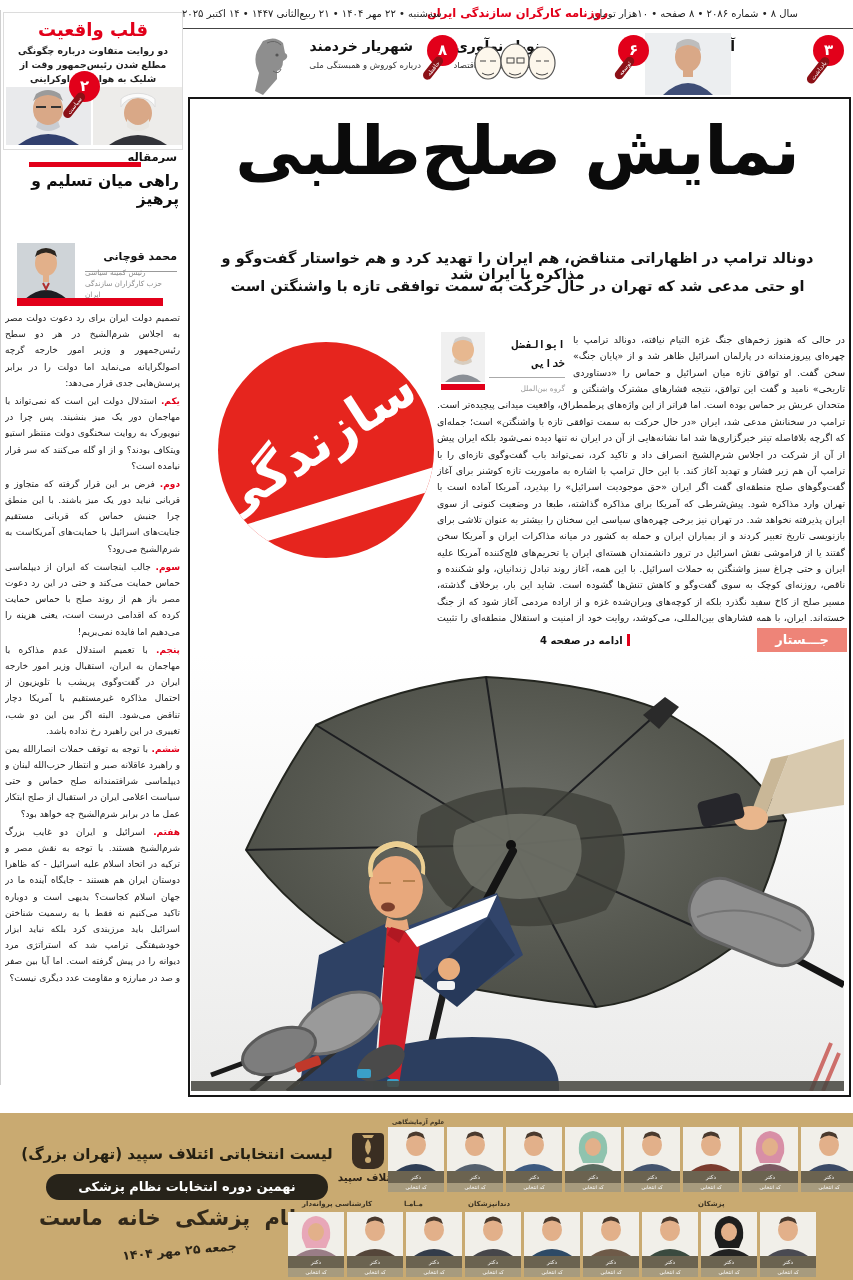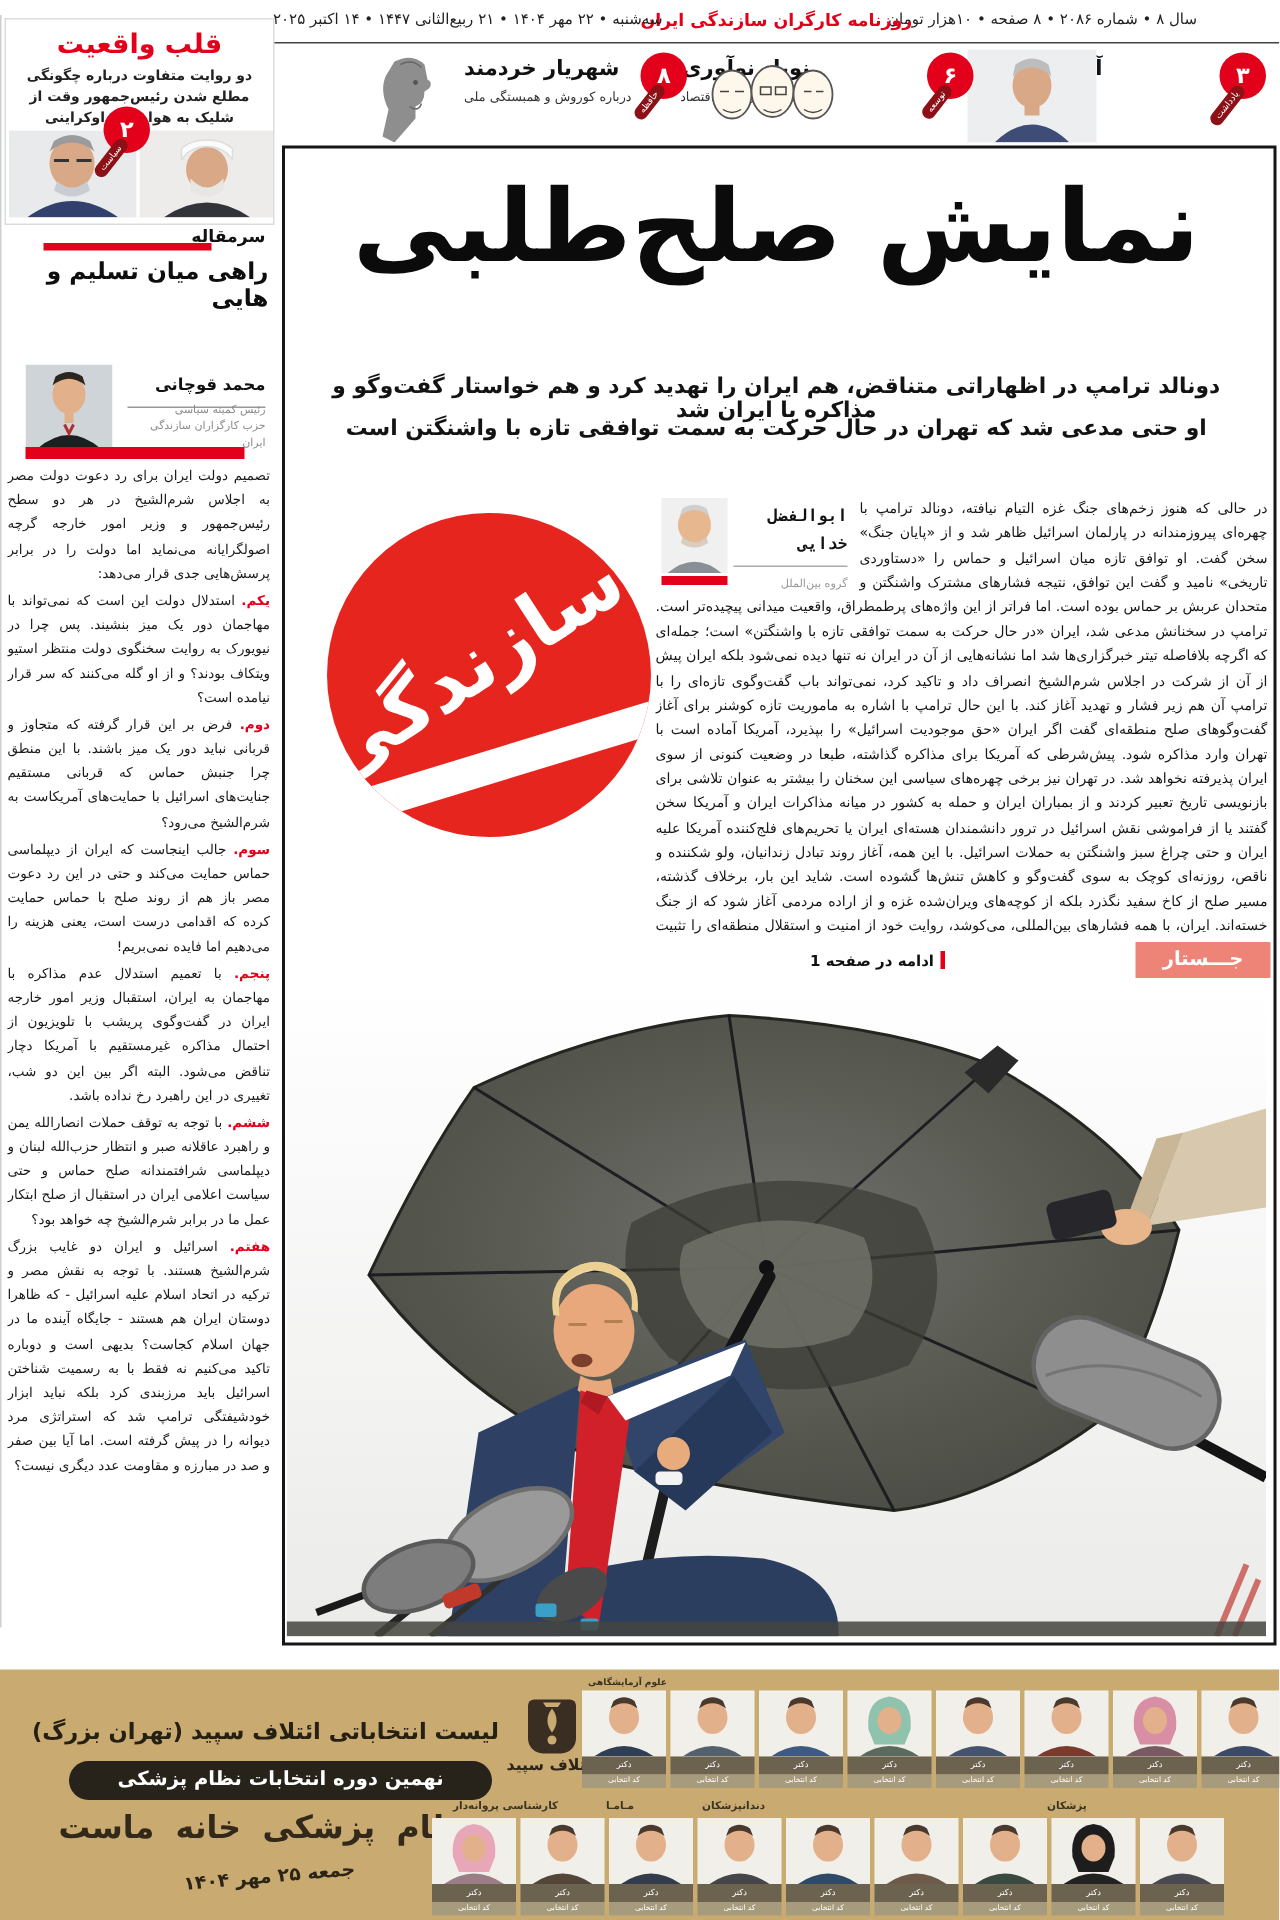--- a/index.html
+++ b/index.html
@@ -157,34 +157,34 @@
           <path d="M28 20 a18 14 0 0 1 34 0 l0 -8 a20 12 0 0 0 -34 0 z" fill="#fbfbfb" stroke="#ddd"></path>
           <path d="M34 32 q11 12 22 0 l0 8 q-11 8 -22 0 z" fill="#e8e6e2"></path>
           <path d="M16 58 q29 -20 58 0 z" fill="#33343a"></path>
           </svg>
       </div>
     </div>
 
     <div class="abs kicker" style="right:6px;top:140px;">سرمقاله</div>
     <div class="abs kicker-bar" style="left:28px;top:152px;width:112px;"></div>
 
-    <div class="abs ed-title" style="right:4px;top:162px;width:174px;">راهی میان تسلیم و هایی</div>
+    <div class="abs ed-title" style="right:4px;top:162px;width:174px;">راهی میان تسلیم و پرهیز</div>
 
     <div class="abs t-img" style="left:16px;top:233px;width:58px;height:56px;">
       <svg width="58" height="56">
           <rect width="58" height="56" fill="#cfd4d8"></rect>
         <ellipse cx="29" cy="20" rx="11" ry="13" fill="#e2b08a"></ellipse>
         <path d="M18 14 q11 -9 22 0 l-2 -6 q-9 -6 -18 0 z" fill="#2c2620"></path>
         <path d="M8 56 q21 -18 42 0 z" fill="#1d1d22"></path>
           <rect x="26" y="32" width="6" height="7" fill="#e2b08a"></rect>
         <path d="M26 40 l3 6 3 -6" stroke="#b03030" fill="none" stroke-width="2"></path>
         </svg>
     </div>
     <div class="abs ed-name" style="right:6px;top:240px;width:92px;text-align:right;">محمد قوچانی</div>
-    <div class="abs ed-role" style="right:6px;top:258px;width:92px;text-align:right;">
+    <div class="abs ed-role" style="right:6px;top:258px;width:92px;text-align:left;">
       <div>رئیس کمیته سیاسی</div>
       <div>حزب کارگزاران سازندگی ایران</div>
     </div>
     <div class="abs ed-redbar" style="left:16px;top:288px;width:146px;"></div>
 
     <div class="abs ed-body" style="right:3px;top:300px;width:175px;height:770px;">
       <p><span>تصمیم دولت ایران برای رد دعوت دولت مصر به اجلاس شرم‌الشیخ در هر دو سطح رئیس‌جمهور و وزیر امور خارجه گرچه اصولگرایانه می‌نماید اما دولت را در برابر پرسش‌هایی جدی قرار می‌دهد:</span></p>
       <p><b class="lead">یکم.</b> <span>استدلال دولت این است که نمی‌تواند با مهاجمان دور یک میز بنشیند. پس چرا در نیویورک به روایت سخنگوی دولت منتظر استیو ویتکاف بودند؟ و از او گله می‌کنند که سر قرار نیامده است؟</span></p>
       <p><b class="lead">دوم.</b> <span>فرض بر این قرار گرفته که متجاوز و قربانی نباید دور یک میز باشند. با این منطق چرا جنبش حماس که قربانی مستقیم جنایت‌های اسرائیل با حمایت‌های آمریکاست به شرم‌الشیخ می‌رود؟</span></p>
       <p><b class="lead">سوم.</b> <span>جالب اینجاست که ایران از دیپلماسی حماس حمایت می‌کند و حتی در این رد دعوت مصر باز هم از روند صلح با حماس حمایت کرده که اقدامی درست است، یعنی هزینه را می‌دهیم اما فایده نمی‌بریم!</span></p>
@@ -218,21 +218,21 @@
           <path d="M12 12 q10 -8 20 0 l-2 -5 q-8 -5 -16 0 z" fill="#cfcfcf"></path>
           <path d="M14 26 q8 7 16 0 l1 4 q-9 6 -18 0 z" fill="#d8cdbf"></path>
           <path d="M4 50 q18 -15 36 0 z" fill="#8a8f96"></path>
           </svg>
       </span>
       <span class="abs" style="right:80px;top:52px;width:44px;height:6px;background:#e2001a;"></span>
     </span>
     <p style="margin:0;"><span>در حالی که هنوز زخم‌های جنگ غزه التیام نیافته، دونالد ترامپ با چهره‌ای پیروزمندانه در پارلمان اسرائیل ظاهر شد و از «پایان جنگ» سخن گفت. او توافق تازه میان اسرائیل و حماس را «دستاوردی تاریخی» نامید و گفت این توافق، نتیجه فشارهای مشترک واشنگتن و متحدان عربش بر حماس بوده است. اما فراتر از این واژه‌های پرطمطراق، واقعیت میدانی پیچیده‌تر است. ترامپ در سخنانش مدعی شد، ایران «در حال حرکت به سمت توافقی تازه با واشنگتن» است؛ جمله‌ای که اگرچه بلافاصله تیتر خبرگزاری‌ها شد اما نشانه‌هایی از آن در ایران نه تنها دیده نمی‌شود بلکه ایران پیش از آن از شرکت در اجلاس شرم‌الشیخ انصراف داد و تاکید کرد، نمی‌تواند باب گفت‌وگوی تازه‌ای را با ترامپ آن هم زیر فشار و تهدید آغاز کند. با این حال ترامپ با اشاره به ماموریت تازه کوشنر برای آغاز گفت‌وگوهای صلح منطقه‌ای گفت اگر ایران «حق موجودیت اسرائیل» را بپذیرد، آمریکا آماده است با تهران وارد مذاکره شود. پیش‌شرطی که آمریکا برای مذاکره گذاشته، طبعا در وضعیت کنونی از سوی ایران پذیرفته نخواهد شد. در تهران نیز برخی چهره‌های سیاسی این سخنان را بیشتر به عنوان تلاشی برای بازنویسی تاریخ تعبیر کردند و از بمباران ایران و حمله به کشور در میانه مذاکرات ایران و آمریکا سخن گفتند یا از فراموشی نقش اسرائیل در ترور دانشمندان هسته‌ای ایران یا تحریم‌های فلج‌کننده آمریکا علیه ایران و حتی چراغ سبز واشنگتن به حملات اسرائیل. با این همه، آغاز روند تبادل زندانیان، ولو شکننده و ناقص، روزنه‌ای کوچک به سوی گفت‌وگو و کاهش تنش‌ها گشوده است. شاید این بار، برخلاف گذشته، مسیر صلح از کاخ سفید نگذرد بلکه از کوچه‌های ویران‌شده غزه و از اراده مردمی آغاز شود که از جنگ خسته‌اند. ایران، با همه فشارهای بین‌المللی، می‌کوشد، روایت خود از امنیت و استقلال منطقه‌ای را تثبیت کند؛ روایتی که نه بر تسلیم بلکه بر توازن و احترام متقابل استوار است و شاید درست در همین نقطه است که تناقض اصلی ترامپ رخ می‌نماید. رئیس‌جمهوری که از صلح سخن می‌گوید اما سایه تحریم‌ها و تهدیدها را همچنان بر سر خاورمیانه نگه داشته است.</span></p>
   </div>
 
-  <div class="abs cont" style="left:540px;top:634px;"><span class="cont-bar"></span><span>ادامه در صفحه 1</span></div>
+  <div class="abs cont" style="left:540px;top:634px;"><span class="cont-bar"></span><span>ادامه در صفحه 4</span></div>
 
   <div class="abs jtag" style="left:757px;top:628px;width:90px;height:24px;">جـــستار</div>
 
   <div class="abs" style="left:191px;top:655px;width:653px;height:436px;overflow:hidden;">
     <svg width="653" height="436" viewBox="0 0 653 436">
       <defs>
         <linearGradient id="bgGrad" x1="0" y1="0" x2="0" y2="1">
           <stop offset="0" stop-color="#ffffff"></stop>
             <stop offset="1" stop-color="#ebebea"></stop>
         </linearGradient>

